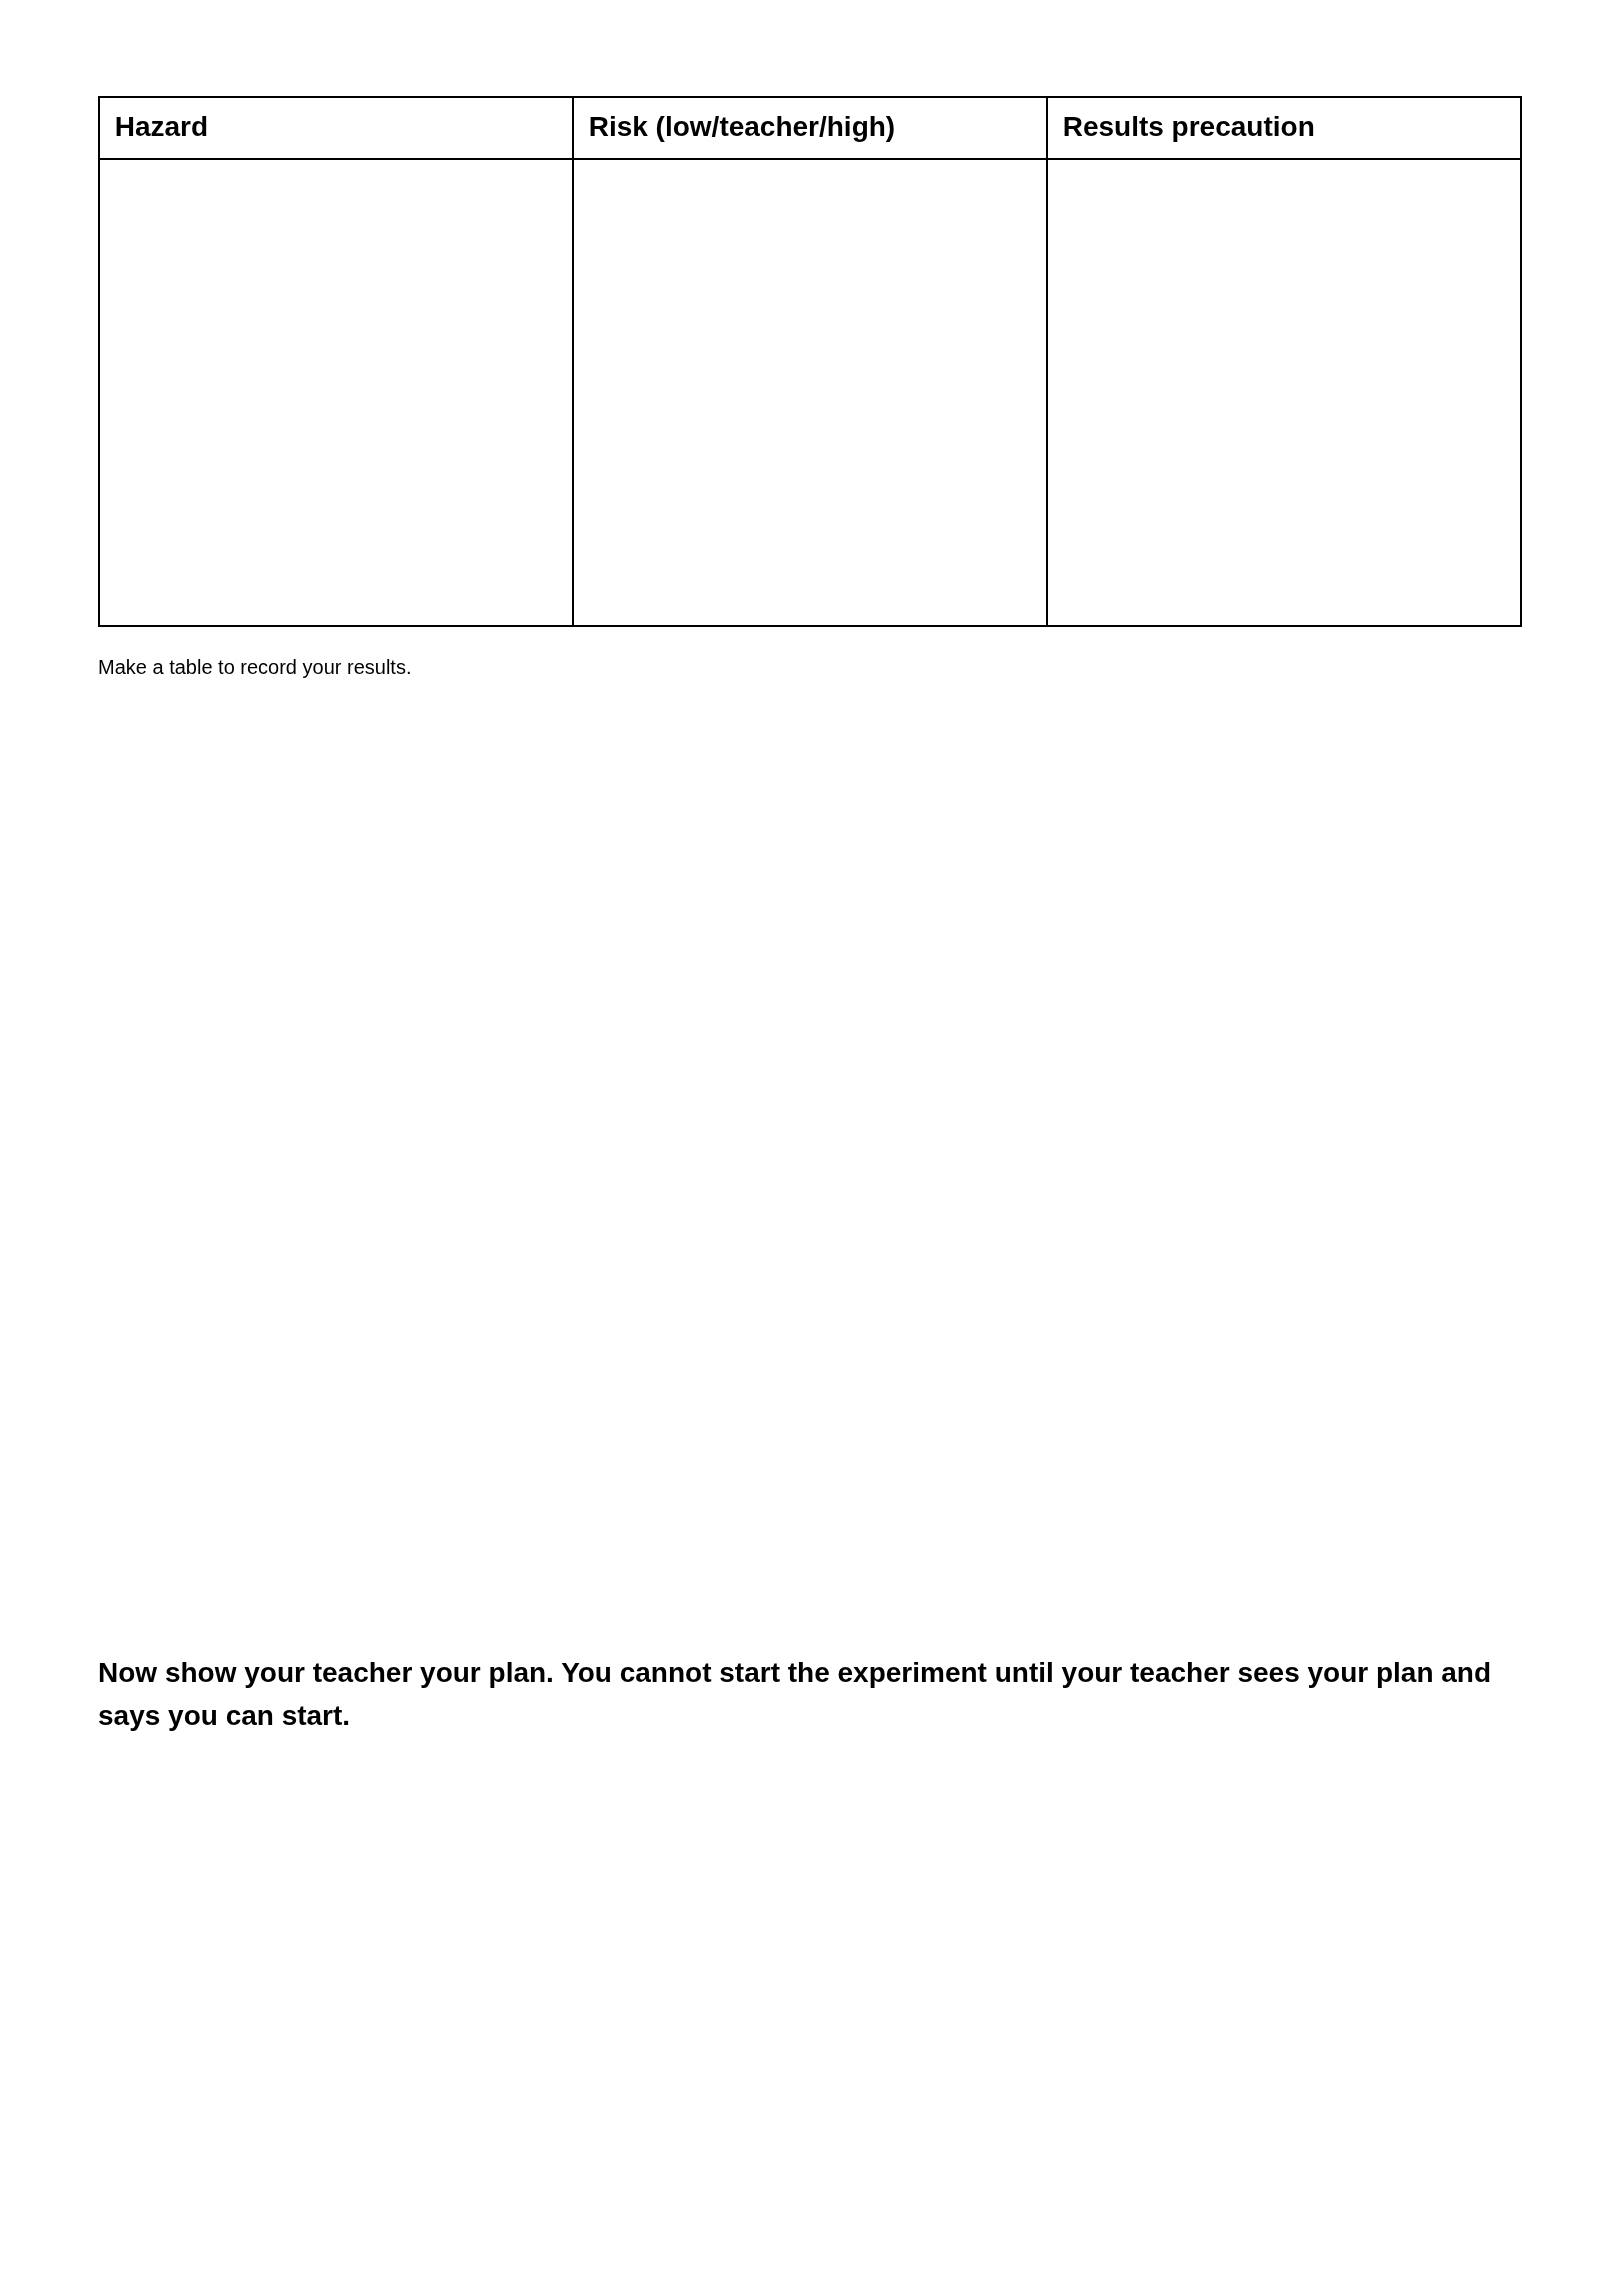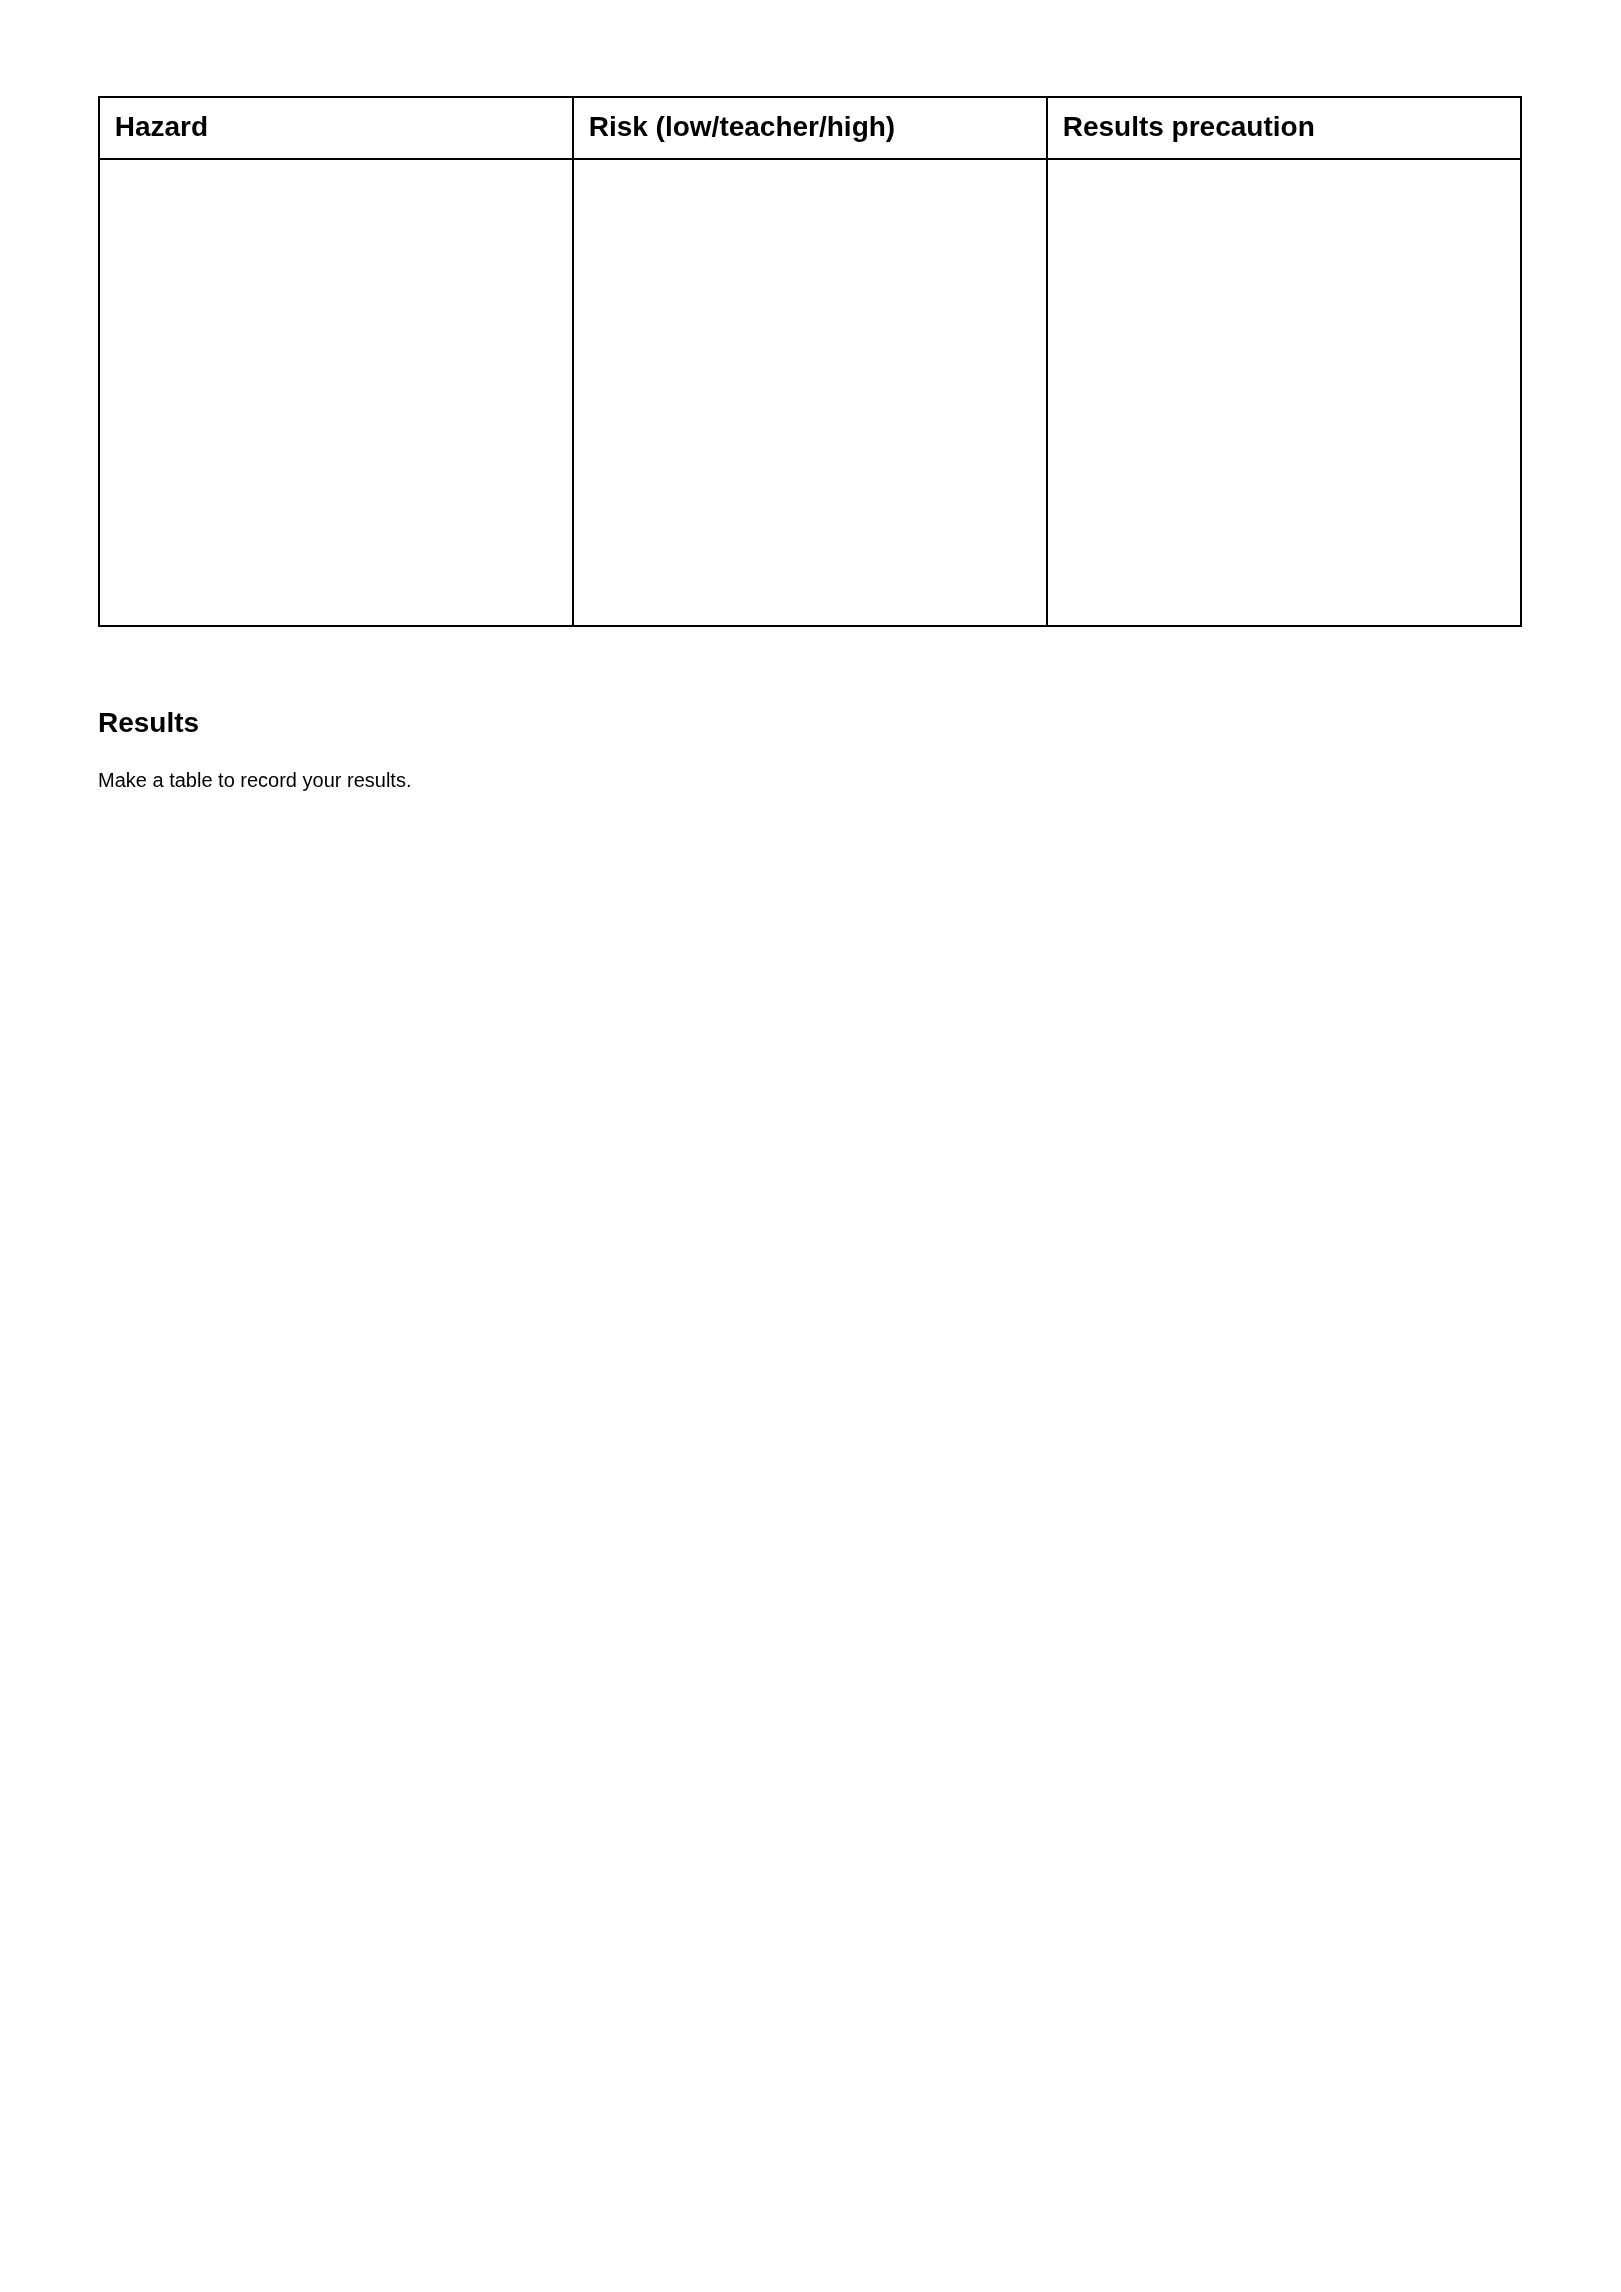--- a/index.html
+++ b/index.html
@@ -86,19 +86,19 @@
     </thead>
     <tbody>
       <tr>
         <td></td>
         <td></td>
         <td></td>
       </tr>
     </tbody>
   </table>
 
-  <h2 class="results-heading">Results</h2>
 
   <p class="results-instruction">Make a table to record your results.</p>
 
+  <p class="teacher-note">Now show your teacher your plan. You cannot start the experiment until your teacher sees your plan and says you can start.</p>
 
 </div>
 
 
 </body></html>

